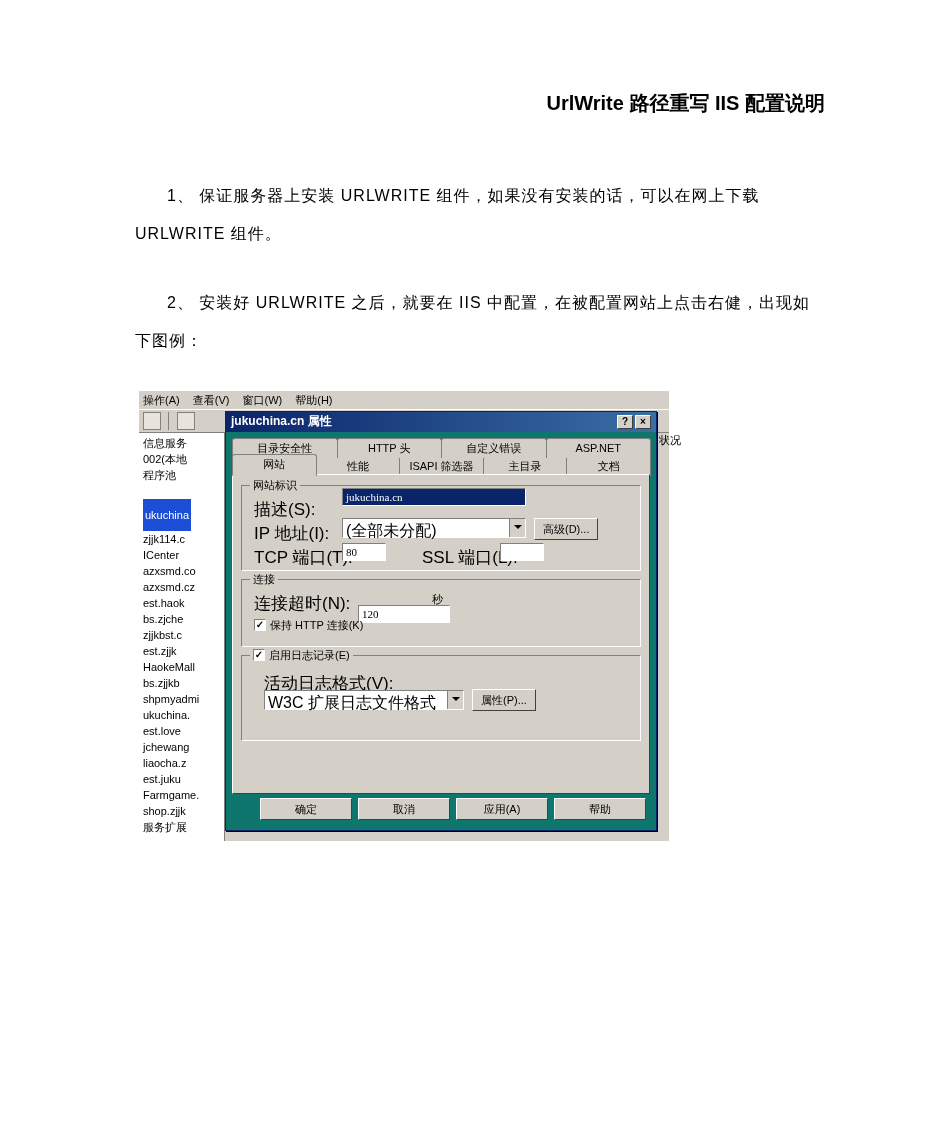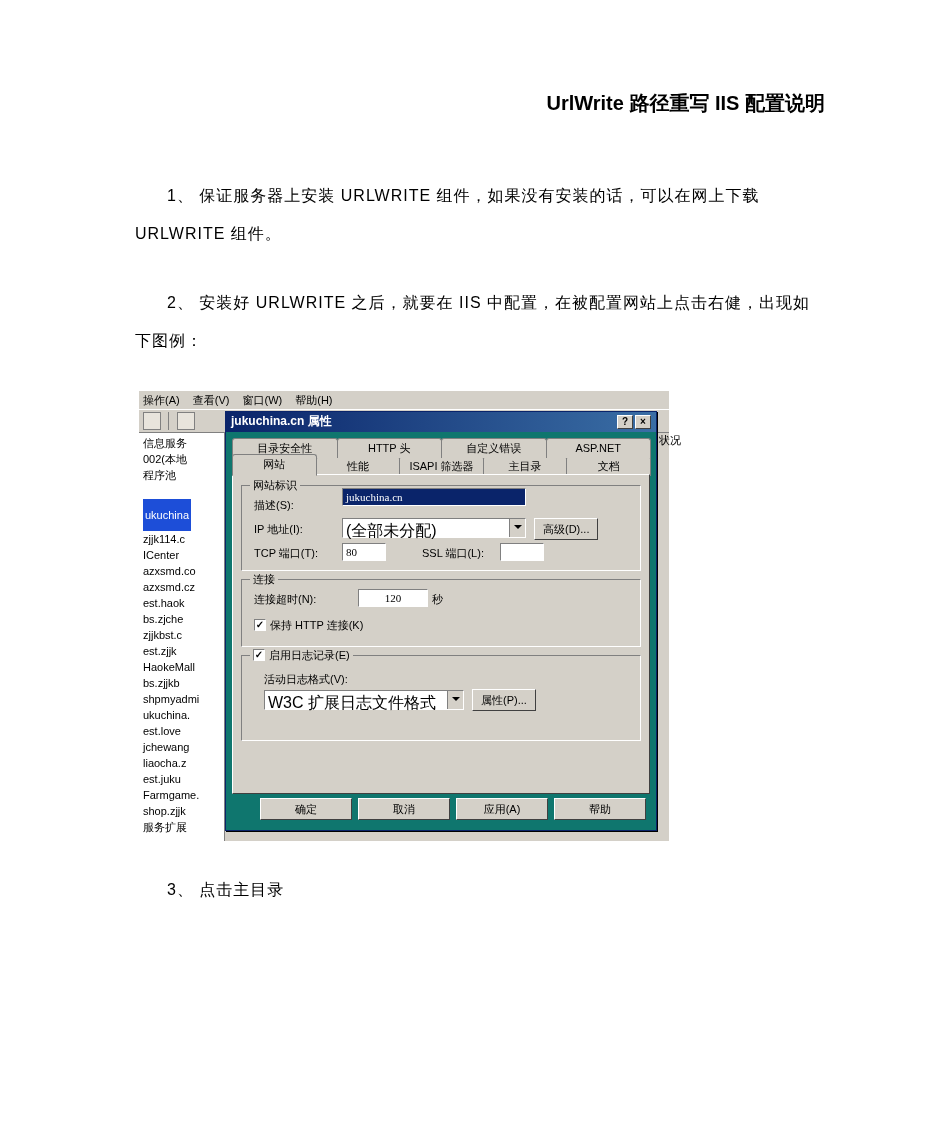--- a/index.html
+++ b/index.html
@@ -30,21 +30,21 @@
   .tabrow.row2{top:18px}
   .tab{flex:1;height:20px;border:1px solid #808080;border-bottom:none;background:#d4d0c8;font-size:11px;text-align:center;line-height:18px;border-top-left-radius:3px;border-top-right-radius:3px;margin-right:-1px;position:relative}
   .tab.active{background:#d4d0c8;z-index:3;border-bottom:1px solid #d4d0c8;height:22px;margin-top:-2px;font-weight:normal}
   .tab.active::after{content:"";position:absolute;left:0;right:0;bottom:-2px;height:3px;background:#d4d0c8}
   .tabpanel{position:absolute;left:6px;right:6px;top:42px;bottom:36px;border:1px solid #fff;border-top-color:#fff;border-left-color:#fff;border-right-color:#404040;border-bottom-color:#404040;background:#d4d0c8}
   .grp{position:absolute;border:1px solid #808080;border-top-color:#808080;border-left-color:#808080;border-right-color:#fff;border-bottom-color:#fff}
   .grp::before{content:attr(data-legend);position:absolute;top:-8px;left:8px;background:#d4d0c8;padding:0 3px;font-size:11px}
   .grp1{left:8px;top:10px;right:8px;height:86px}
   .grp2{left:8px;top:104px;right:8px;height:68px}
   .grp3{left:8px;top:180px;right:8px;height:86px}
-  .lbl{position:absolute;font-size:11px}
+  .lbl{position:absolute;font-size:17px}
   .tbox{position:absolute;height:18px;border:1px solid #808080;border-right-color:#fff;border-bottom-color:#fff;background:#fff;font:11px "SimSun";padding:2px 3px}
   .tbox.sel{background:#0a246a;color:#fff}
   .combo{position:absolute;height:20px;border:1px solid #808080;border-right-color:#fff;border-bottom-color:#fff;background:#fff;display:flex}
   .combo .ctext{flex:1;padding:2px 3px;font-size:16px}
   .combo .cbtn{width:16px;background:#d4d0c8;border-left:1px solid #808080;display:flex;align-items:center;justify-content:center}
   .combo .cbtn::after{content:"";border:4px solid transparent;border-top-color:#000;margin-top:3px}
   .btn{height:22px;border:1px solid #404040;border-top-color:#fff;border-left-color:#fff;background:#d4d0c8;font-size:11px;text-align:center;line-height:20px;padding:0 8px}
   .btn.abs{position:absolute}
   .chk{position:absolute;display:flex;align-items:center;font-size:11px}
   .chk .box{width:12px;height:12px;border:1px solid #808080;border-right-color:#fff;border-bottom-color:#fff;background:#fff;margin-right:4px;font:bold 10px/10px Arial;text-align:center;color:#000}
@@ -141,21 +141,21 @@
             <div class="btn abs" style="left:292px;top:32px">高级(D)...</div>
 
             <span class="lbl" style="left:12px;top:60px">TCP 端口(T):</span>
             <div class="tbox" style="left:100px;top:57px;width:44px">80</div>
             <span class="lbl" style="left:180px;top:60px">SSL 端口(L):</span>
             <div class="tbox" style="left:258px;top:57px;width:44px"></div>
           </div>
 
           <div class="grp grp2" data-legend="连接">
             <span class="lbl" style="left:12px;top:12px">连接超时(N):</span>
-            <div class="tbox" style="left:116px;top:9px;width:70px;text-align:center">120</div>
+            <div class="tbox" style="left:116px;top:25px;width:92px;text-align:left">120</div>
             <span class="seconds" style="left:190px;top:12px">秒</span>
             <div class="chk" style="left:12px;top:38px">
               <span class="box">✓</span>
               <span>保持 HTTP 连接(K)</span>
             </div>
           </div>
 
           <div class="grp grp3">
             <div class="chk" style="left:8px;top:-8px;background:#d4d0c8;padding:0 3px">
               <span class="box">✓</span>
@@ -174,14 +174,13 @@
           <div class="btn">确定</div>
           <div class="btn">取消</div>
           <div class="btn">应用(A)</div>
           <div class="btn">帮助</div>
         </div>
       </div>
     </div>
    </div>
   </div>
 
-  <p class="para">3、  点击主目录</p>
 </div>
 
 </body></html>

